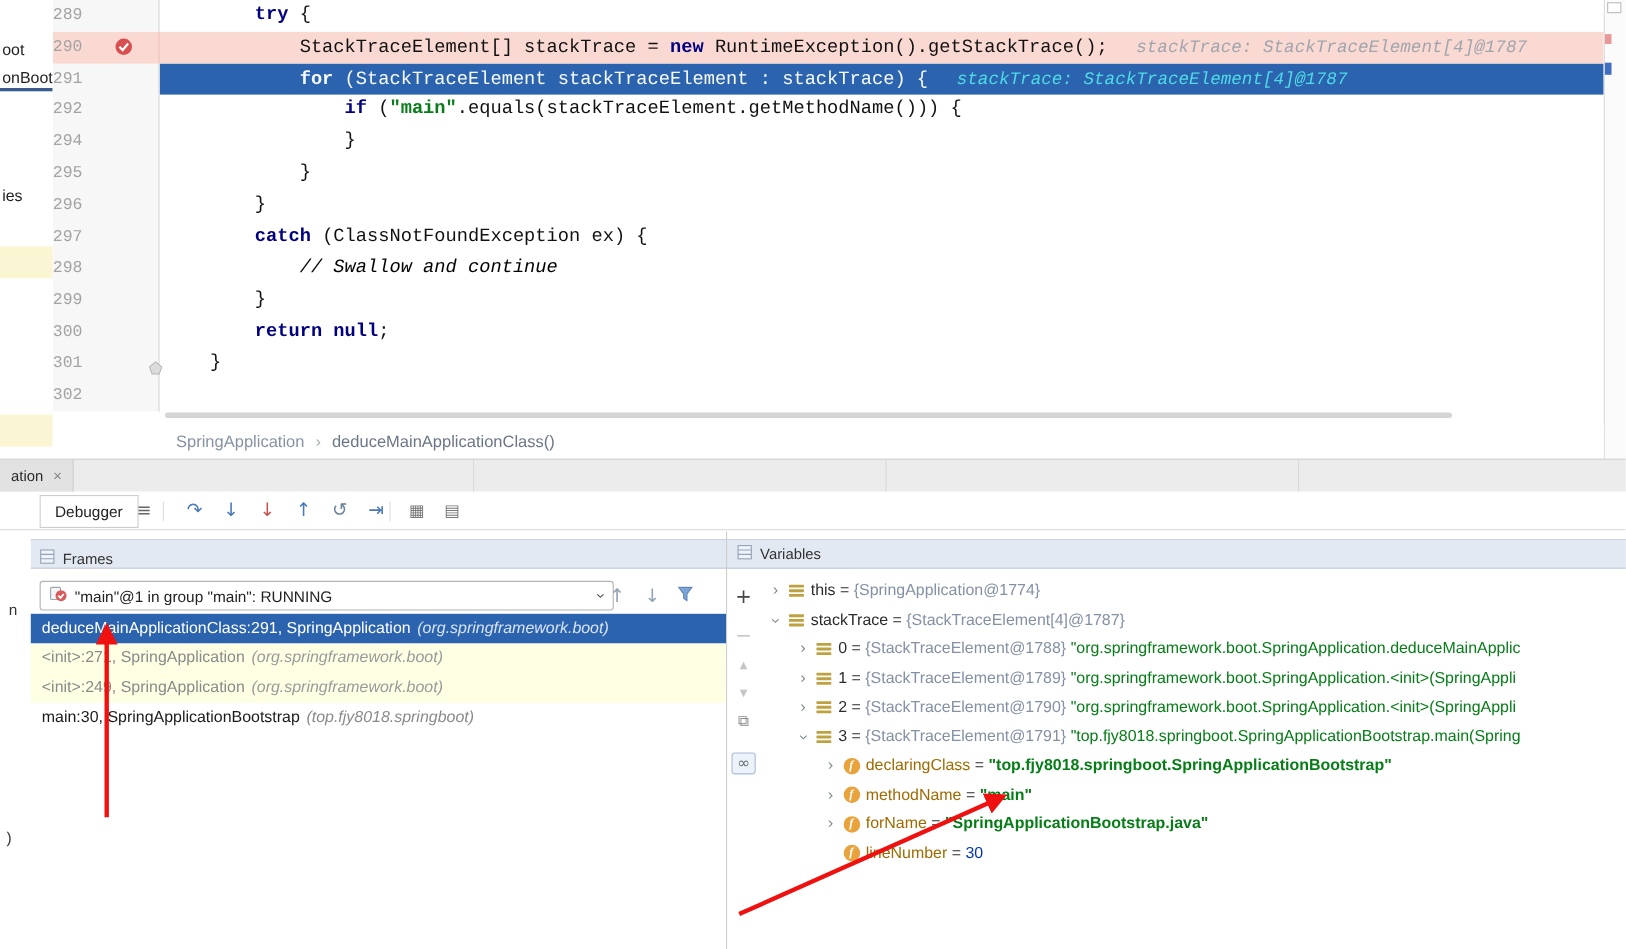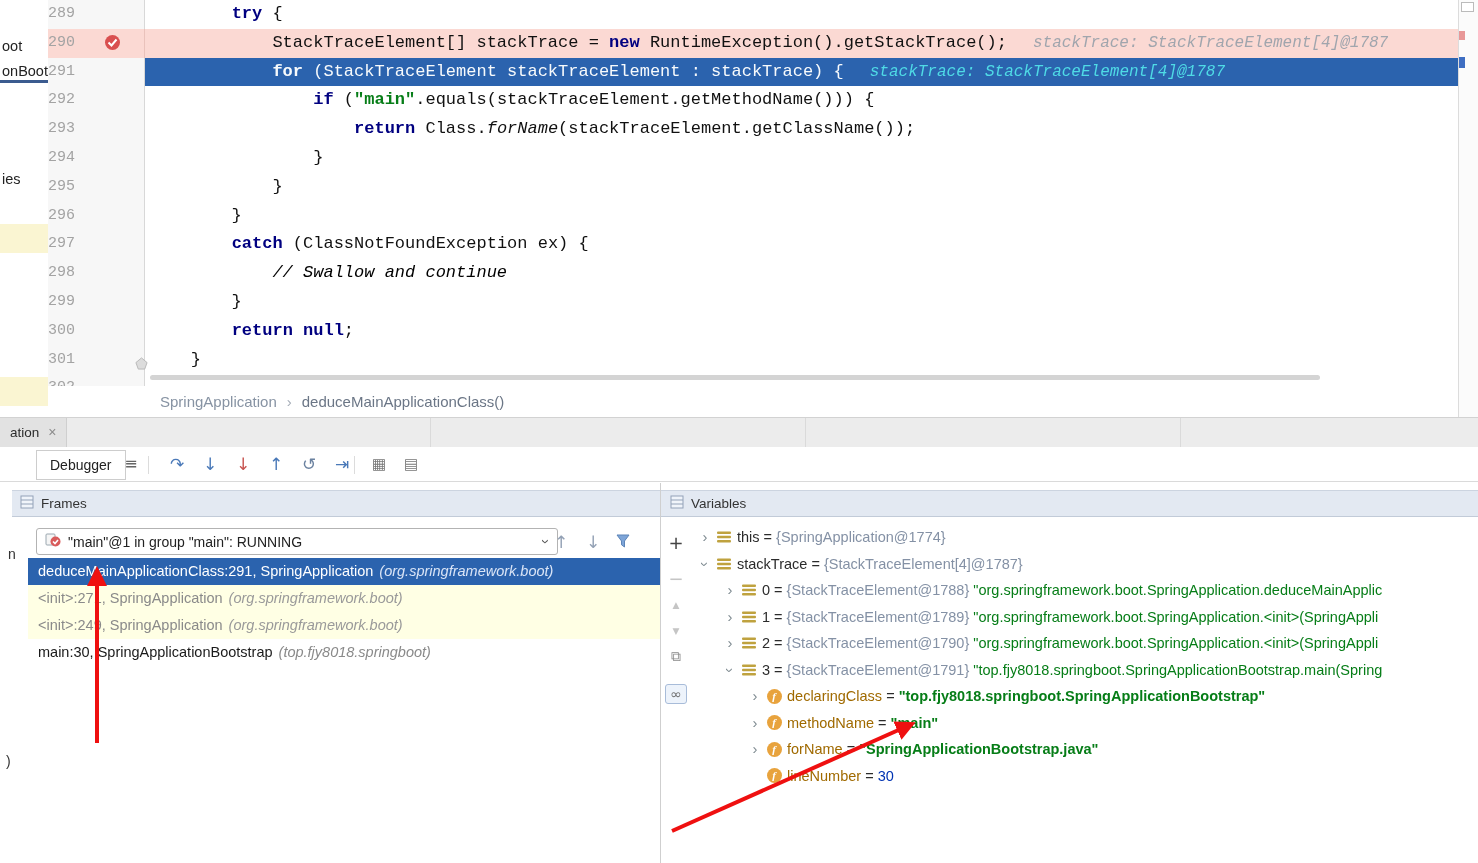--- a/index.html
+++ b/index.html
@@ -55,21 +55,21 @@
   #debugger-tab { position:absolute; left:36px; top:3px; height:30px; line-height:28px; padding:0 13px;
                   border:1px solid #cdcdcd; background:#fff; font-size:14px; color:#222; }
   .tb-icon { position:absolute; top:4px; width:26px; height:26px; text-align:center; line-height:26px; font-size:17px;
              font-family:"DejaVu Sans",sans-serif; cursor:default; }
   .tb-sep { position:absolute; top:9px; width:1px; height:18px; background:#dcdcdc; }
 
   
   .panel-header { position:absolute; top:490px; height:27px; background:#e3e9f2; border-top:1px solid #ccd4e0;
                   border-bottom:1px solid #c2cbd8; display:flex; align-items:center; gap:7px; padding:0 8px;
                   font-size:13.5px; color:#333; }
-  #frames-header { left:12px; width:748px; }
+  #frames-header { left:28px; width:748px;align-items:flex-end; }
   #variables-header { left:662px; width:920px; }
   #panel-divider { position:absolute; left:660px; top:483px; width:1px; height:380px; background:#cfcfcf; }
   .pin-icon { margin-left:auto; color:#7d8a99; font-size:13px; font-family:"DejaVu Sans",sans-serif; }
 
   #thread-selector { position:absolute; left:36px; top:528px; width:522px; height:27px; border:1px solid #b3b3b3;
                      border-radius:3px; background:#fff; display:flex; align-items:center; gap:7px; padding:0 8px;
                      font-size:14px; color:#222; }
   #thread-selector .thread-text { flex:1; white-space:nowrap; overflow:hidden; }
   .combo-chevron { display:inline-block; transform:rotate(90deg); color:#555; font-size:15px; }
   .frames-tool { position:absolute; top:530px; width:26px; height:24px; text-align:center; line-height:24px;
@@ -131,24 +131,20 @@
     </div>
     <div class="code-row row-exec">
       <div class="gutter"><span class="lnum">291</span></div>
       <div class="code"><span>            </span><span class="s-kw">for</span><span> (StackTraceElement stackTraceElement : stackTrace) {</span><span class="hint-cyan">stackTrace: StackTraceElement[4]@1787</span></div>
     </div>
     <div class="code-row">
       <div class="gutter"><span class="lnum">292</span></div>
       <div class="code"><span>                </span><span class="s-kw">if</span><span> (</span><span class="s-str">"main"</span><span>.equals(stackTraceElement.getMethodName())) {</span></div>
     </div>
     <div class="code-row">
-      <div class="gutter"><span class="lnum">293</span></div>
-      <div class="code"><span>                    </span><span class="s-kw">return</span><span> Class.</span><span class="s-static">forName</span><span>(stackTraceElement.getClassName());</span></div>
-    </div>
-    <div class="code-row">
       <div class="gutter"><span class="lnum">294</span></div>
       <div class="code"><span>                }</span></div>
     </div>
     <div class="code-row">
       <div class="gutter"><span class="lnum">295</span></div>
       <div class="code"><span>            }</span></div>
     </div>
     <div class="code-row">
       <div class="gutter"><span class="lnum">296</span></div>
       <div class="code"><span>        }</span></div>

